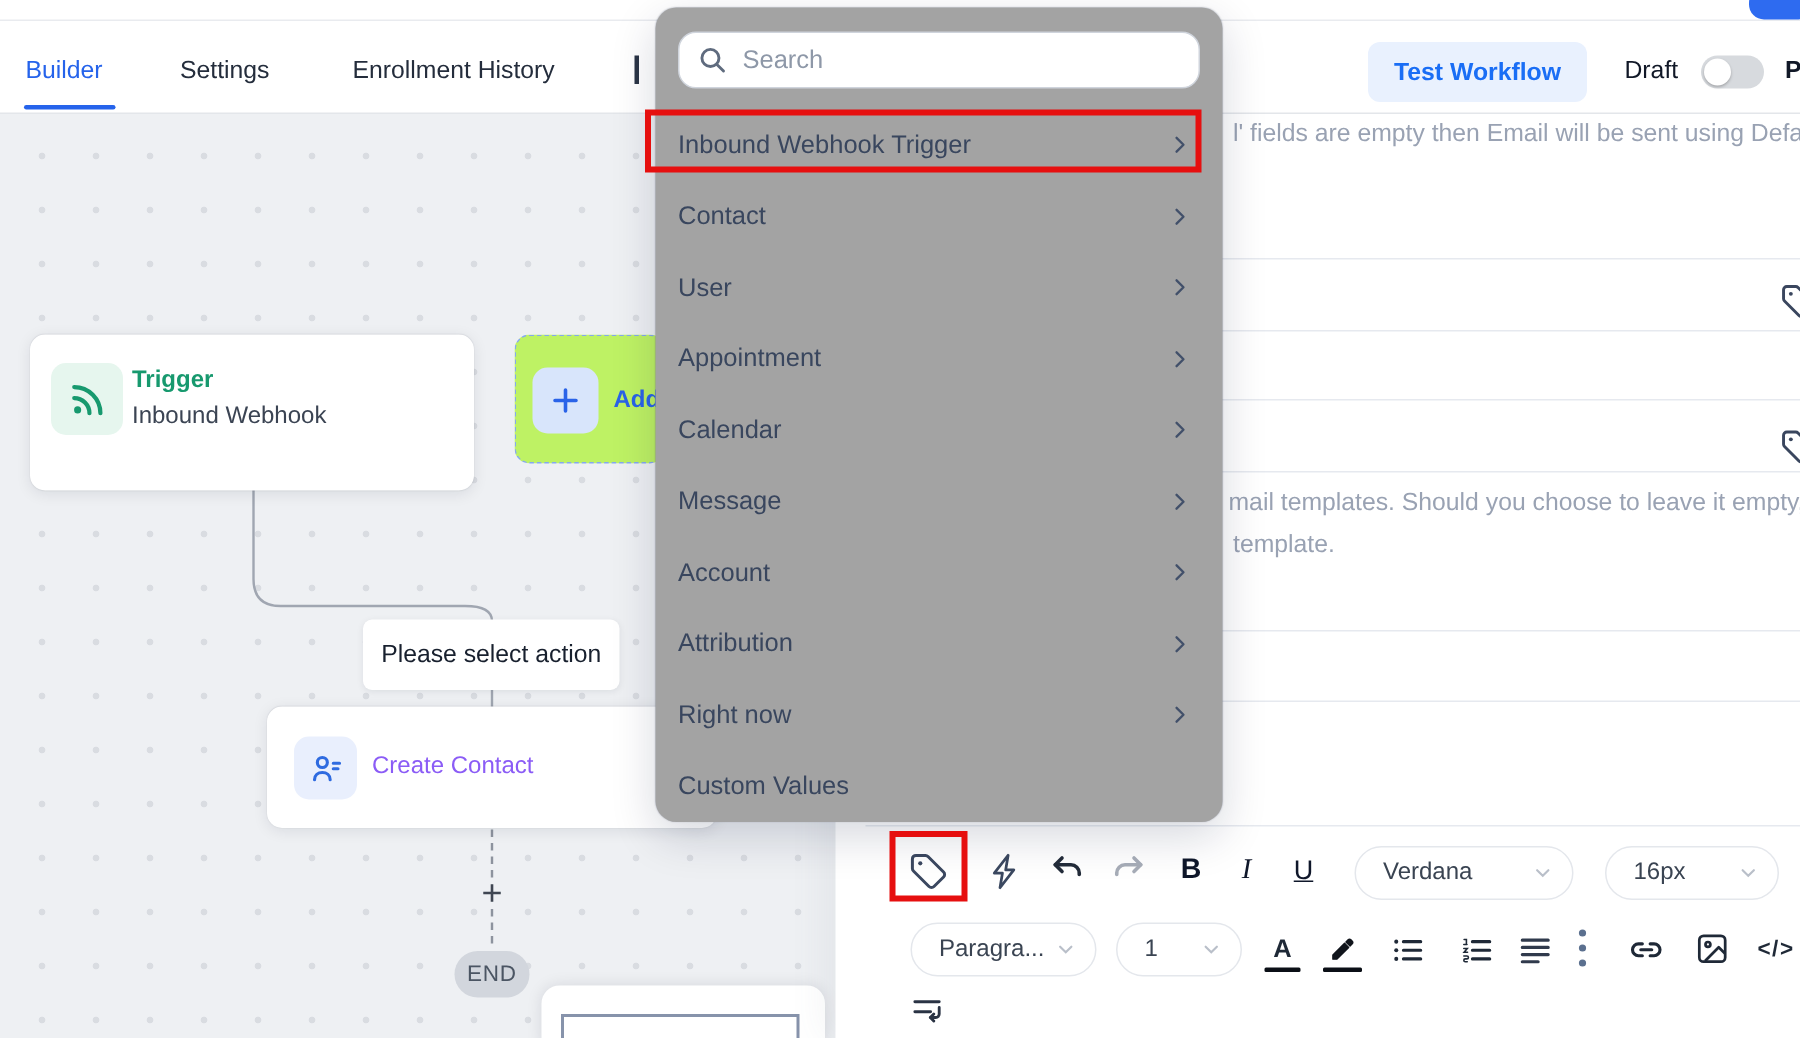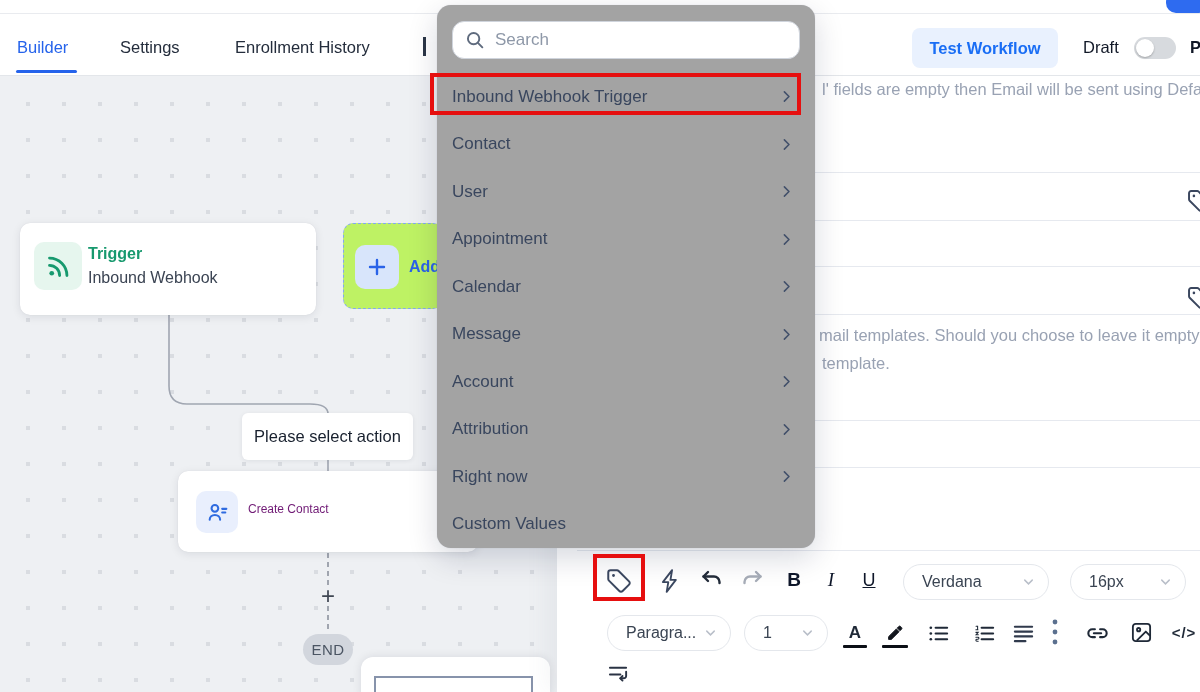--- a/index.html
+++ b/index.html
@@ -30,35 +30,35 @@
   .toggle-knob { position:absolute; left:2px; top:2px; width:18px; height:18px; border-radius:50%;
                  background:#fff; box-shadow:0 1px 2px rgba(0,0,0,.25); }
   .publish-label { position:absolute; left:1190px; top:24px; font-size:16.5px; color:#111827; font-weight:600; white-space:nowrap;}
   
   .canvas { position:absolute; left:0; top:76px; width:1200px; height:616px; background:#eef0f3;
     background-image: radial-gradient(circle, #d9dce1 2.2px, transparent 2.4px);
     background-size:36px 36px; background-position:10px 10px; z-index:1; }
   .connectors { position:absolute; left:0; top:0; width:1200px; height:692px; z-index:2; pointer-events:none; }
   .node { position:absolute; background:#fff; border-radius:10px;
           box-shadow:0 2px 10px rgba(16,24,40,.09), 0 0 1px rgba(16,24,40,.12); z-index:3; }
-  .trigger-node { left:20px; top:223px; width:296px; height:92px; cursor:pointer; }
+  .trigger-node { left:20px; top:223px; width:296px; height:104px; cursor:pointer; }
   .icon-sq { position:absolute; border-radius:10px; display:flex; align-items:center; justify-content:center; }
   .trigger-icon-sq { left:14px; top:19px; width:48px; height:48px; background:#e6f6ee; color:#17996e; }
   .trigger-title { position:absolute; left:68px; top:22px; font-size:16px; font-weight:700; color:#17996e; }
   .trigger-sub { position:absolute; left:68px; top:46px; font-size:16px; color:#3b4453; }
   .add-box { position:absolute; left:343px; top:223px; width:100px; height:86px; background:#bef264;
     border:1.5px dashed #85a9ef; border-radius:10px; z-index:3; cursor:pointer; }
   .add-icon-sq { left:11px; top:21px; width:44px; height:44px; background:#d8e5fb; color:#2a63e8; }
   .add-label { position:absolute; left:65px; top:34px; font-size:16px; font-weight:700; color:#2a63e8; }
   .select-action { position:absolute; left:242px; top:413px; width:171px; height:47px; background:#fff;
     border-radius:6px; box-shadow:0 1px 5px rgba(16,24,40,.08); display:flex; align-items:center;
     justify-content:center; font-size:16.5px; color:#18202e; z-index:3; }
   .contact-node { left:178px; top:471px; width:300px; height:81px; cursor:pointer; }
   .contact-icon-sq { left:18px; top:20px; width:42px; height:42px; background:#e9effd; color:#2f6be0; }
-  .contact-label { position:absolute; left:70px; top:31px; font-size:12px; color:#701a75; }
+  .contact-label { position:absolute; left:70px; top:31px; font-size:16px; color:#8b5cf6; }
   .plus-node { position:absolute; left:316px; top:584px; width:24px; text-align:center; font-size:24px;
                color:#3f4652; z-index:3; cursor:pointer; line-height:1; }
   .end-pill { position:absolute; left:303px; top:634px; width:50px; height:31px; background:#d2d6dd;
     border-radius:16px; display:flex; align-items:center; justify-content:center; font-size:15px;
     color:#4b5563; letter-spacing:.5px; z-index:3; }
   .bottom-card { position:absolute; left:361px; top:657px; width:189px; height:40px; background:#fff;
     border-radius:12px 12px 0 0; box-shadow:0 0 10px rgba(16,24,40,.10); z-index:3; }
   .bottom-card-rect { position:absolute; left:13px; top:19px; width:159px; height:30px;
     border:2px solid #8793ab; background:#fff; }
   

